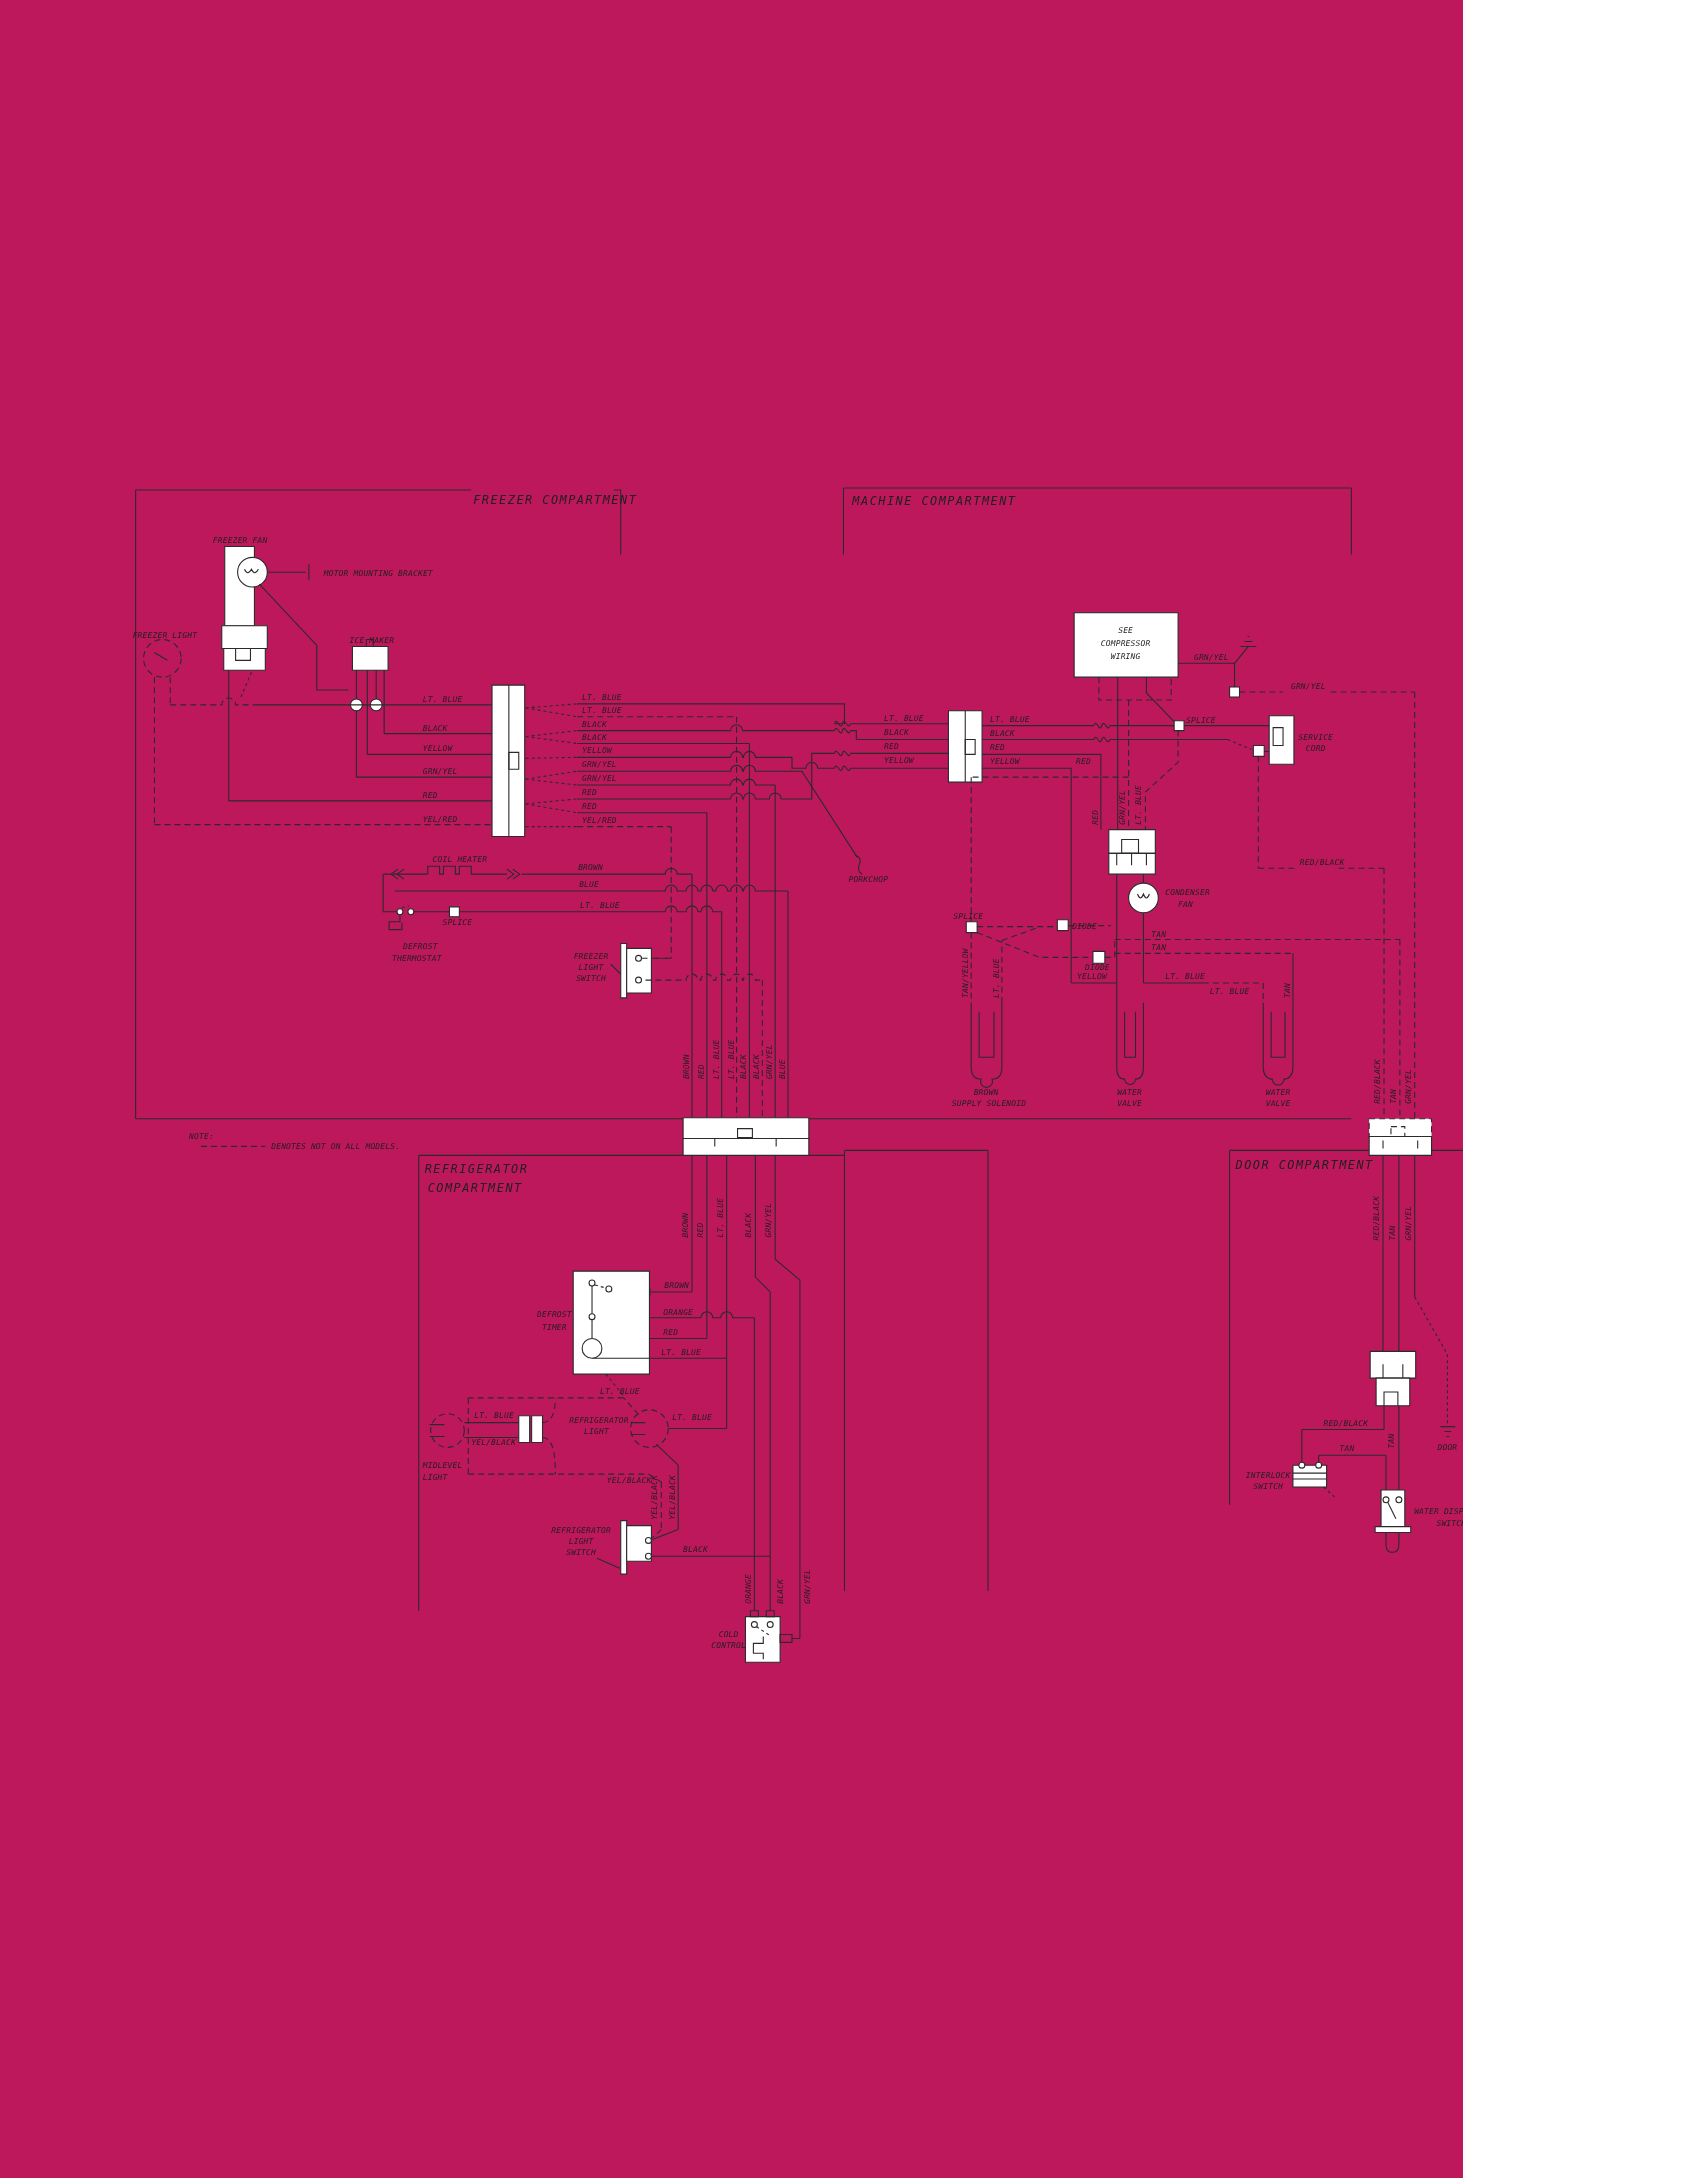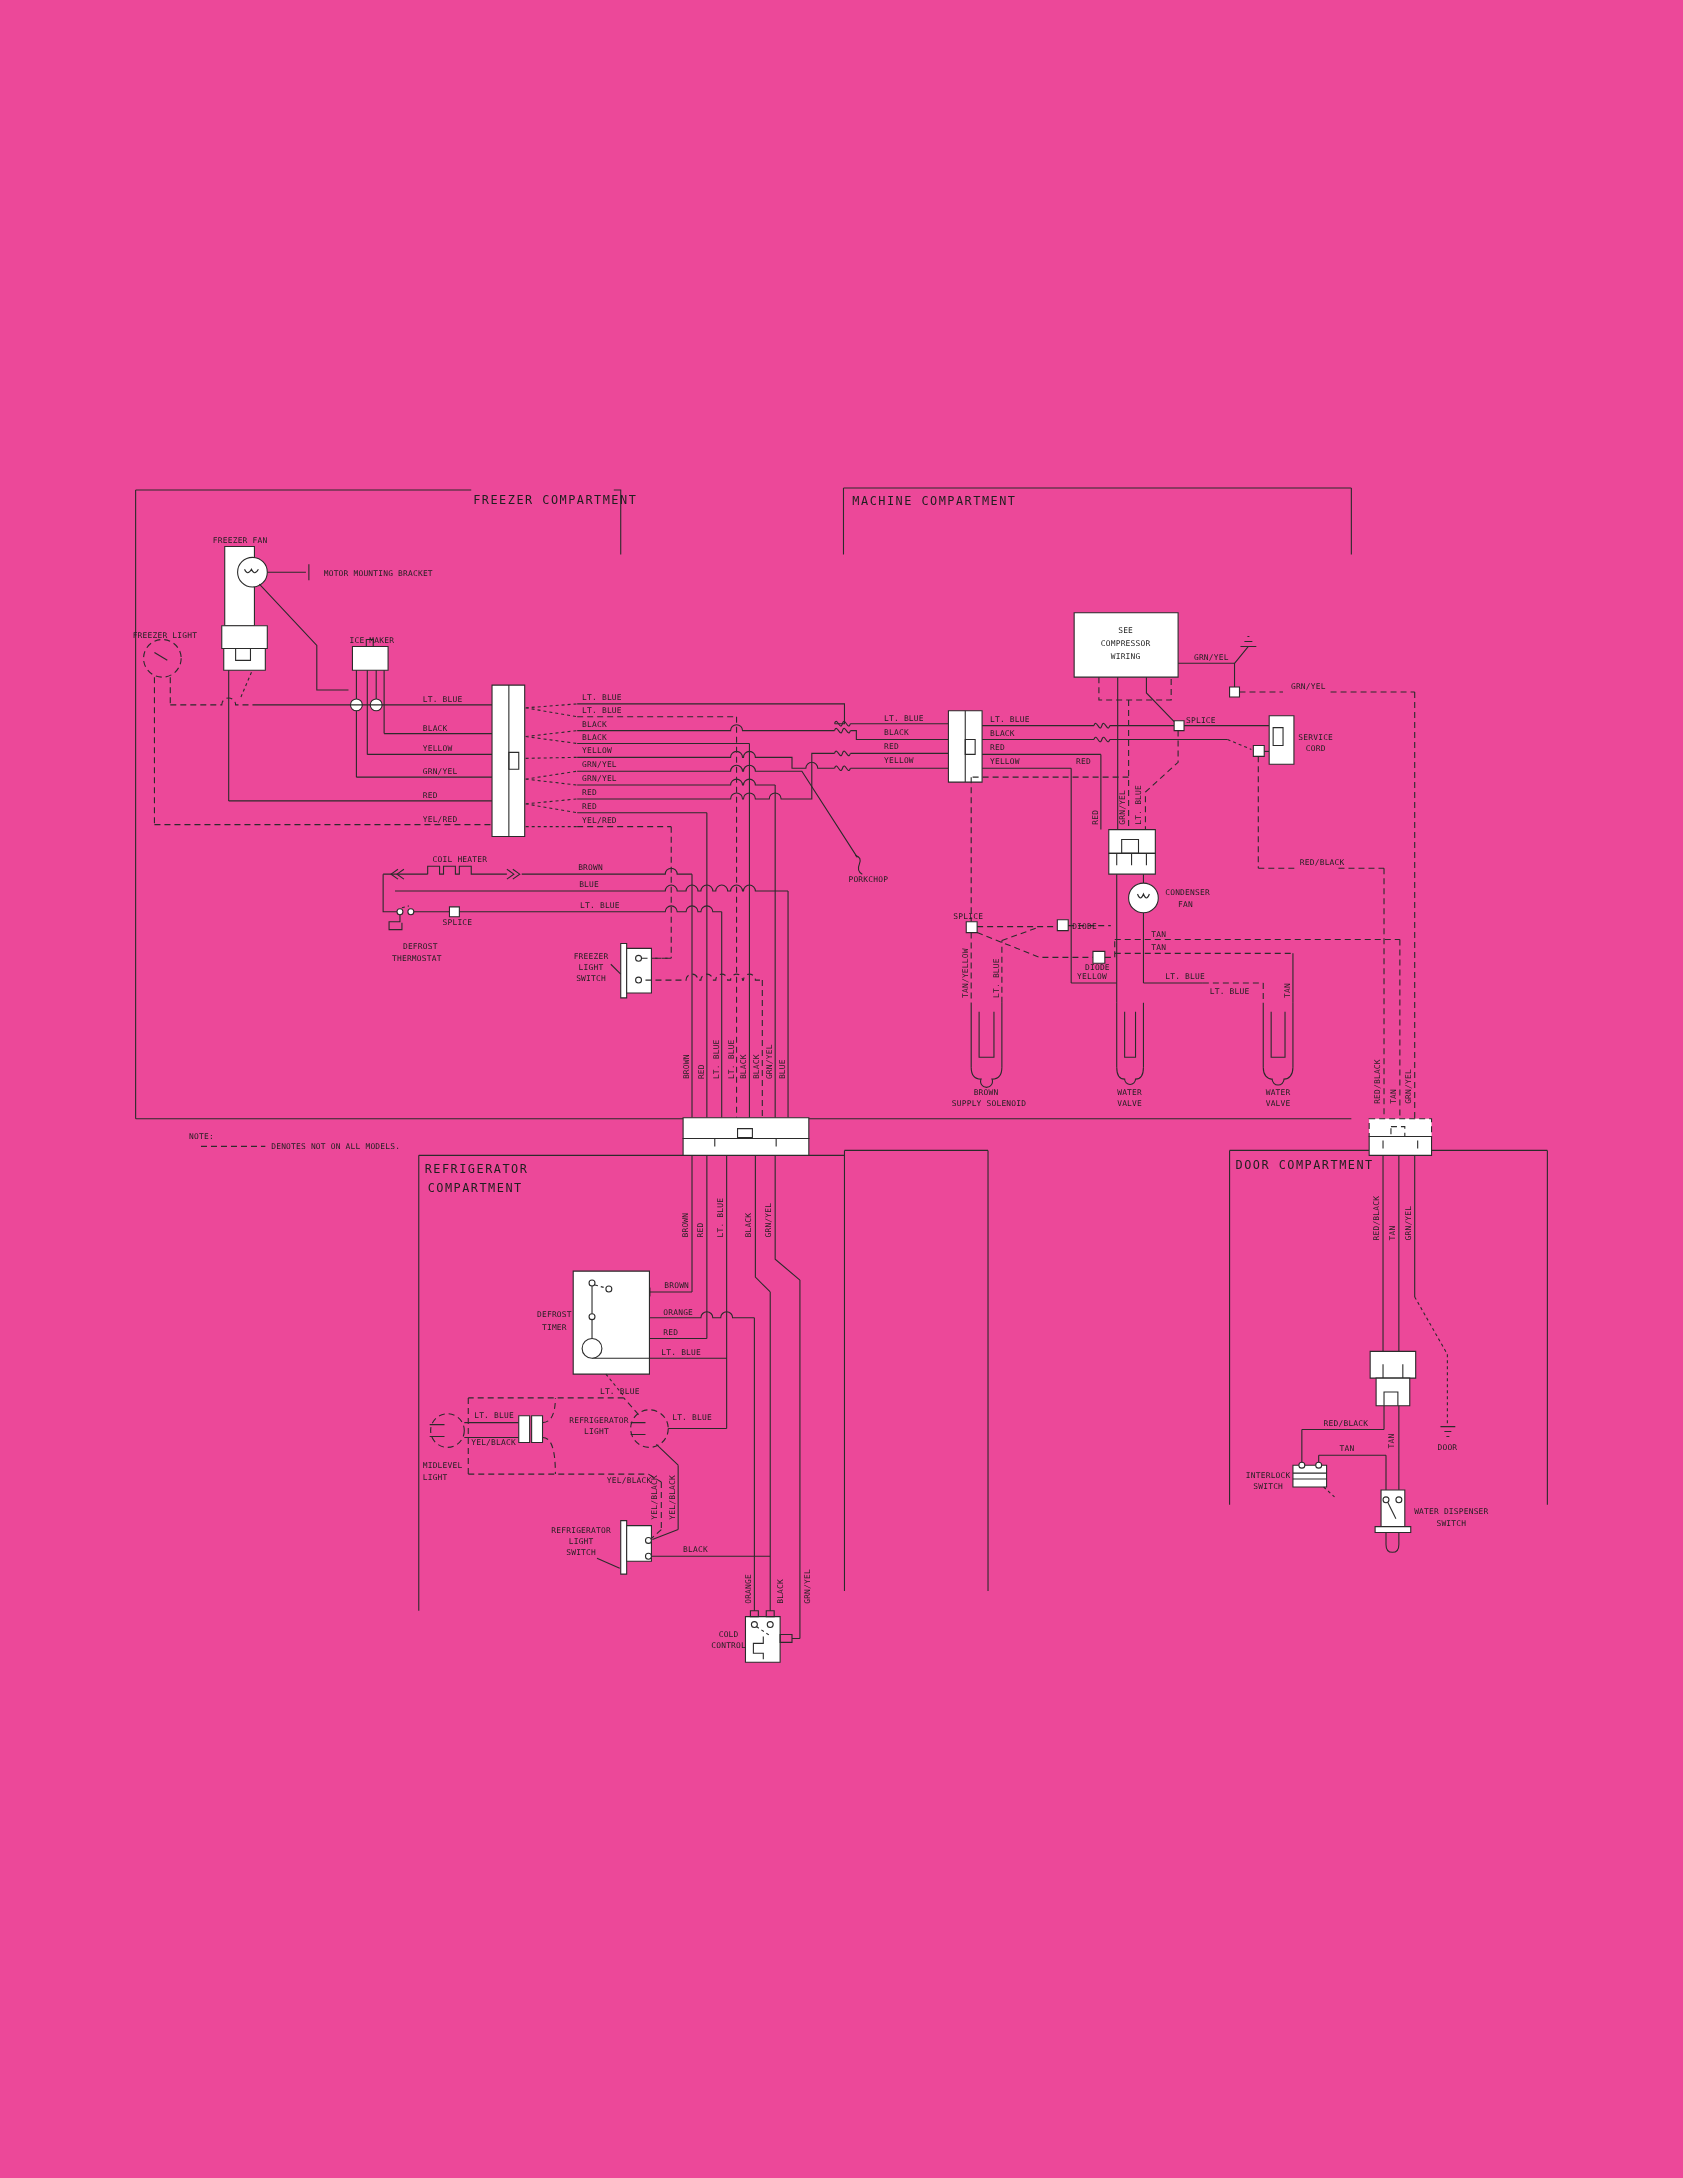--- a/index.html
+++ b/index.html
@@ -1,16 +1,16 @@
 <!DOCTYPE html>
 <html><head>
 <meta charset="utf-8">
 <style>
   html,body{margin:0;padding:0;background:#fff;}
-  #page{position:relative;width:1683px;height:2178px;background:#ec4899;overflow:hidden;}
+  #page{position:relative;width:1463px;height:2178px;background:#be185d;overflow:hidden;font-style:italic;}
   svg{position:absolute;left:0;top:0;}
   svg *{vector-effect:non-scaling-stroke;}
   .ln{stroke:#2b2b2b;stroke-width:1.1;fill:none;}
   .w{fill:#ffffff;}
   .f{fill:#2b2b2b;stroke:none;}
   .d5{stroke-dasharray:6 4;}
   .d3{stroke-dasharray:3 3;}
   text{font-family:"DejaVu Sans Mono","Liberation Mono",monospace;fill:#1f1f1f;}
   .t{font-size:12px;letter-spacing:1.5px;}
   .s{font-size:8px;letter-spacing:0.2px;}

